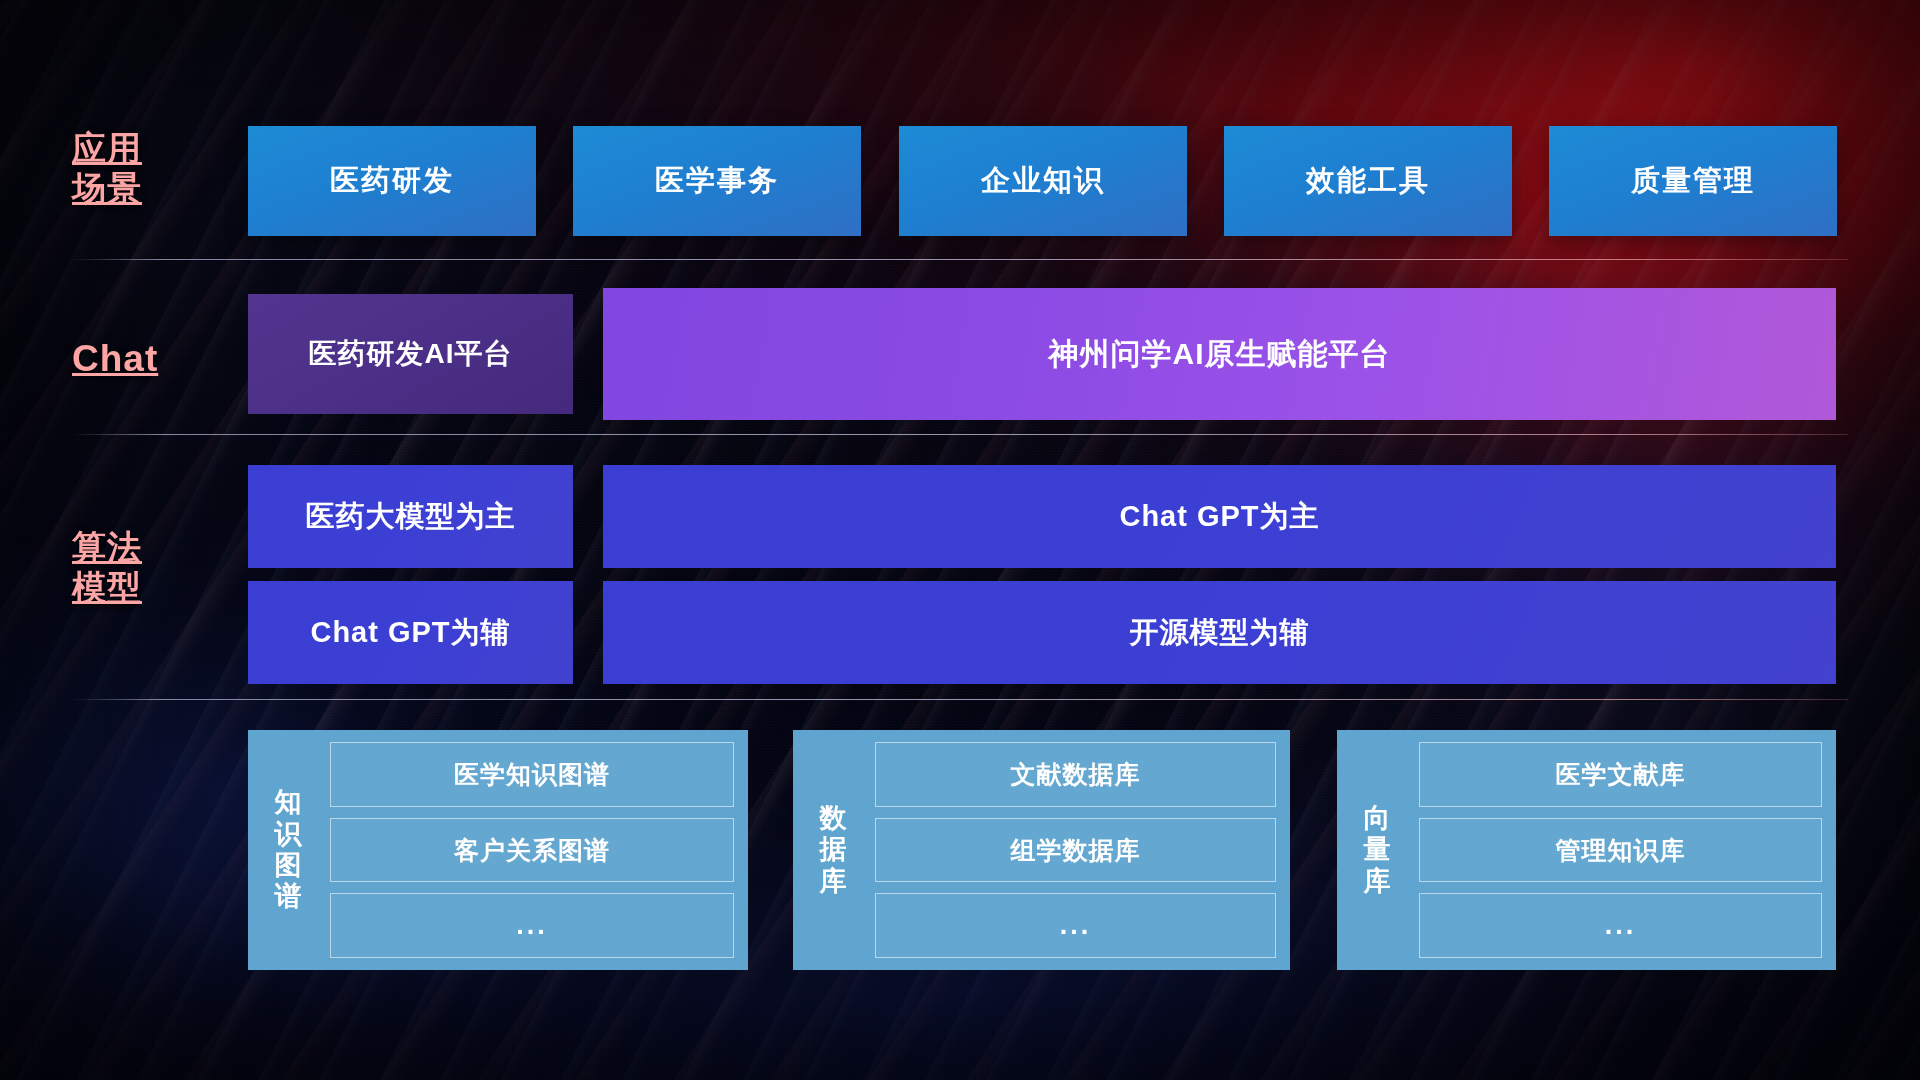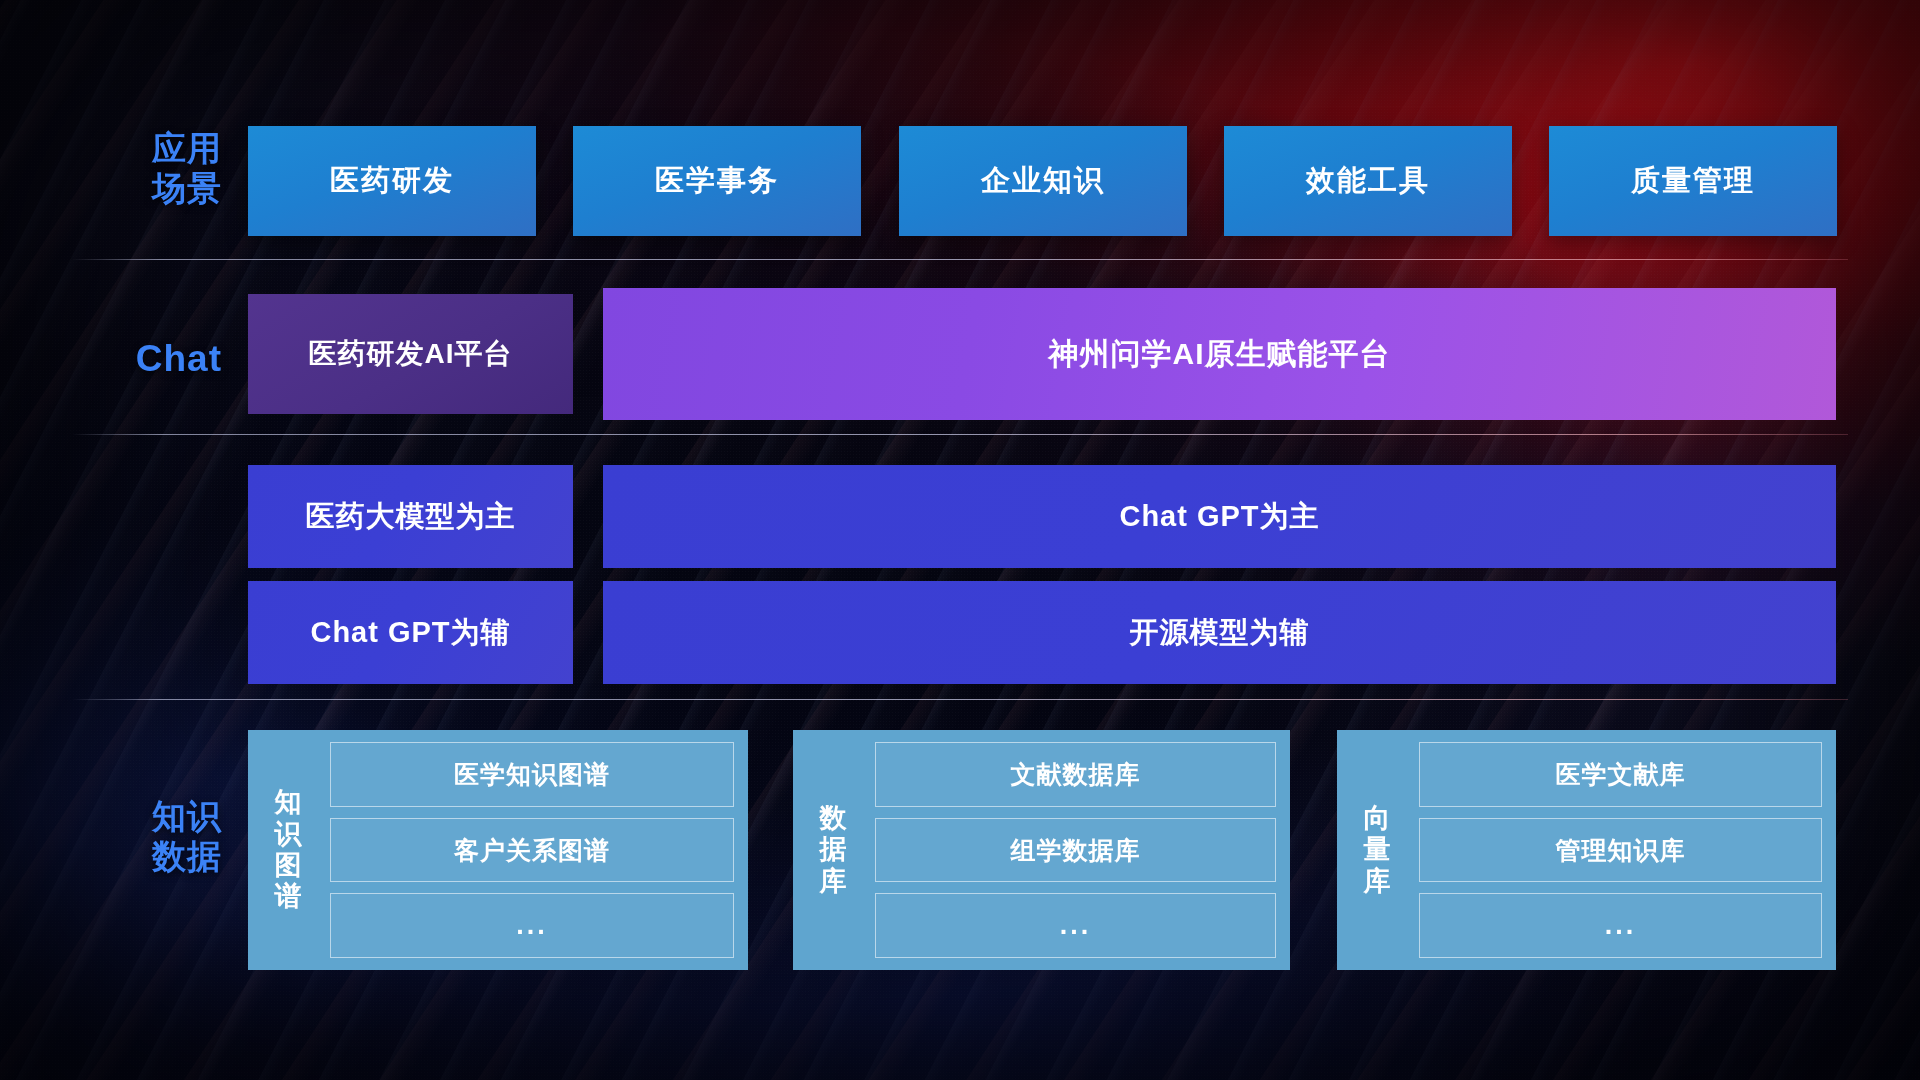--- a/index.html
+++ b/index.html
@@ -80,26 +80,27 @@
 
   
   .content {
     position: absolute;
     left: 0; top: 0;
     width: 1920px; height: 1080px;
   }
 
   .row-label {
     position: absolute;
-    color: #3b82f6;
+    color: #fca5a5;
     font-weight: 700;
     letter-spacing: 1px;
-    text-align: right;
+    text-align: left;
     line-height: 1.18;
     text-shadow: 0 2px 7px rgba(0,0,0,.7);
+    text-decoration: underline;
   }
 
   .divider {
     position: absolute;
     left: 72px;
     width: 1776px;
     height: 1px;
     background: linear-gradient(90deg, rgba(190,195,225,0.0) 0%, rgba(196,200,230,0.65) 5%, rgba(205,206,235,0.72) 50%, rgba(235,170,180,0.7) 88%, rgba(220,120,140,0.25) 100%);
   }
 
@@ -274,40 +275,40 @@
 
     <div class="maas-left">
       <span>医药研发AI平台</span>
     </div>
     <div class="maas-right">
       <span>神州问学AI原生赋能平台</span>
     </div>
 
     <div class="divider" style="top:434px;"></div>
 
+    <div class="row-label" style="left:72px; top:527px; width:150px; font-size:34px;">
+      <div>算法</div>
+      <div>模型</div>
+    </div>
 
     <div class="alg-box alg-l1">
       <span>医药大模型为主</span>
     </div>
     <div class="alg-box alg-r1">
       <span>Chat GPT为主</span>
     </div>
     <div class="alg-box alg-l2">
       <span>Chat GPT为辅</span>
     </div>
     <div class="alg-box alg-r2">
       <span>开源模型为辅</span>
     </div>
 
     <div class="divider" style="top:699px;"></div>
 
-    <div class="row-label" style="left:72px; top:796px; width:150px; font-size:34px;">
-      <div>知识</div>
-      <div>数据</div>
-    </div>
 
     <div class="kd-group kd-g1">
       <div class="kd-vlabel">
         <div>
           <span>知</span>
           <span>识</span>
           <span>图</span>
           <span>谱</span>
         </div>
       </div>

